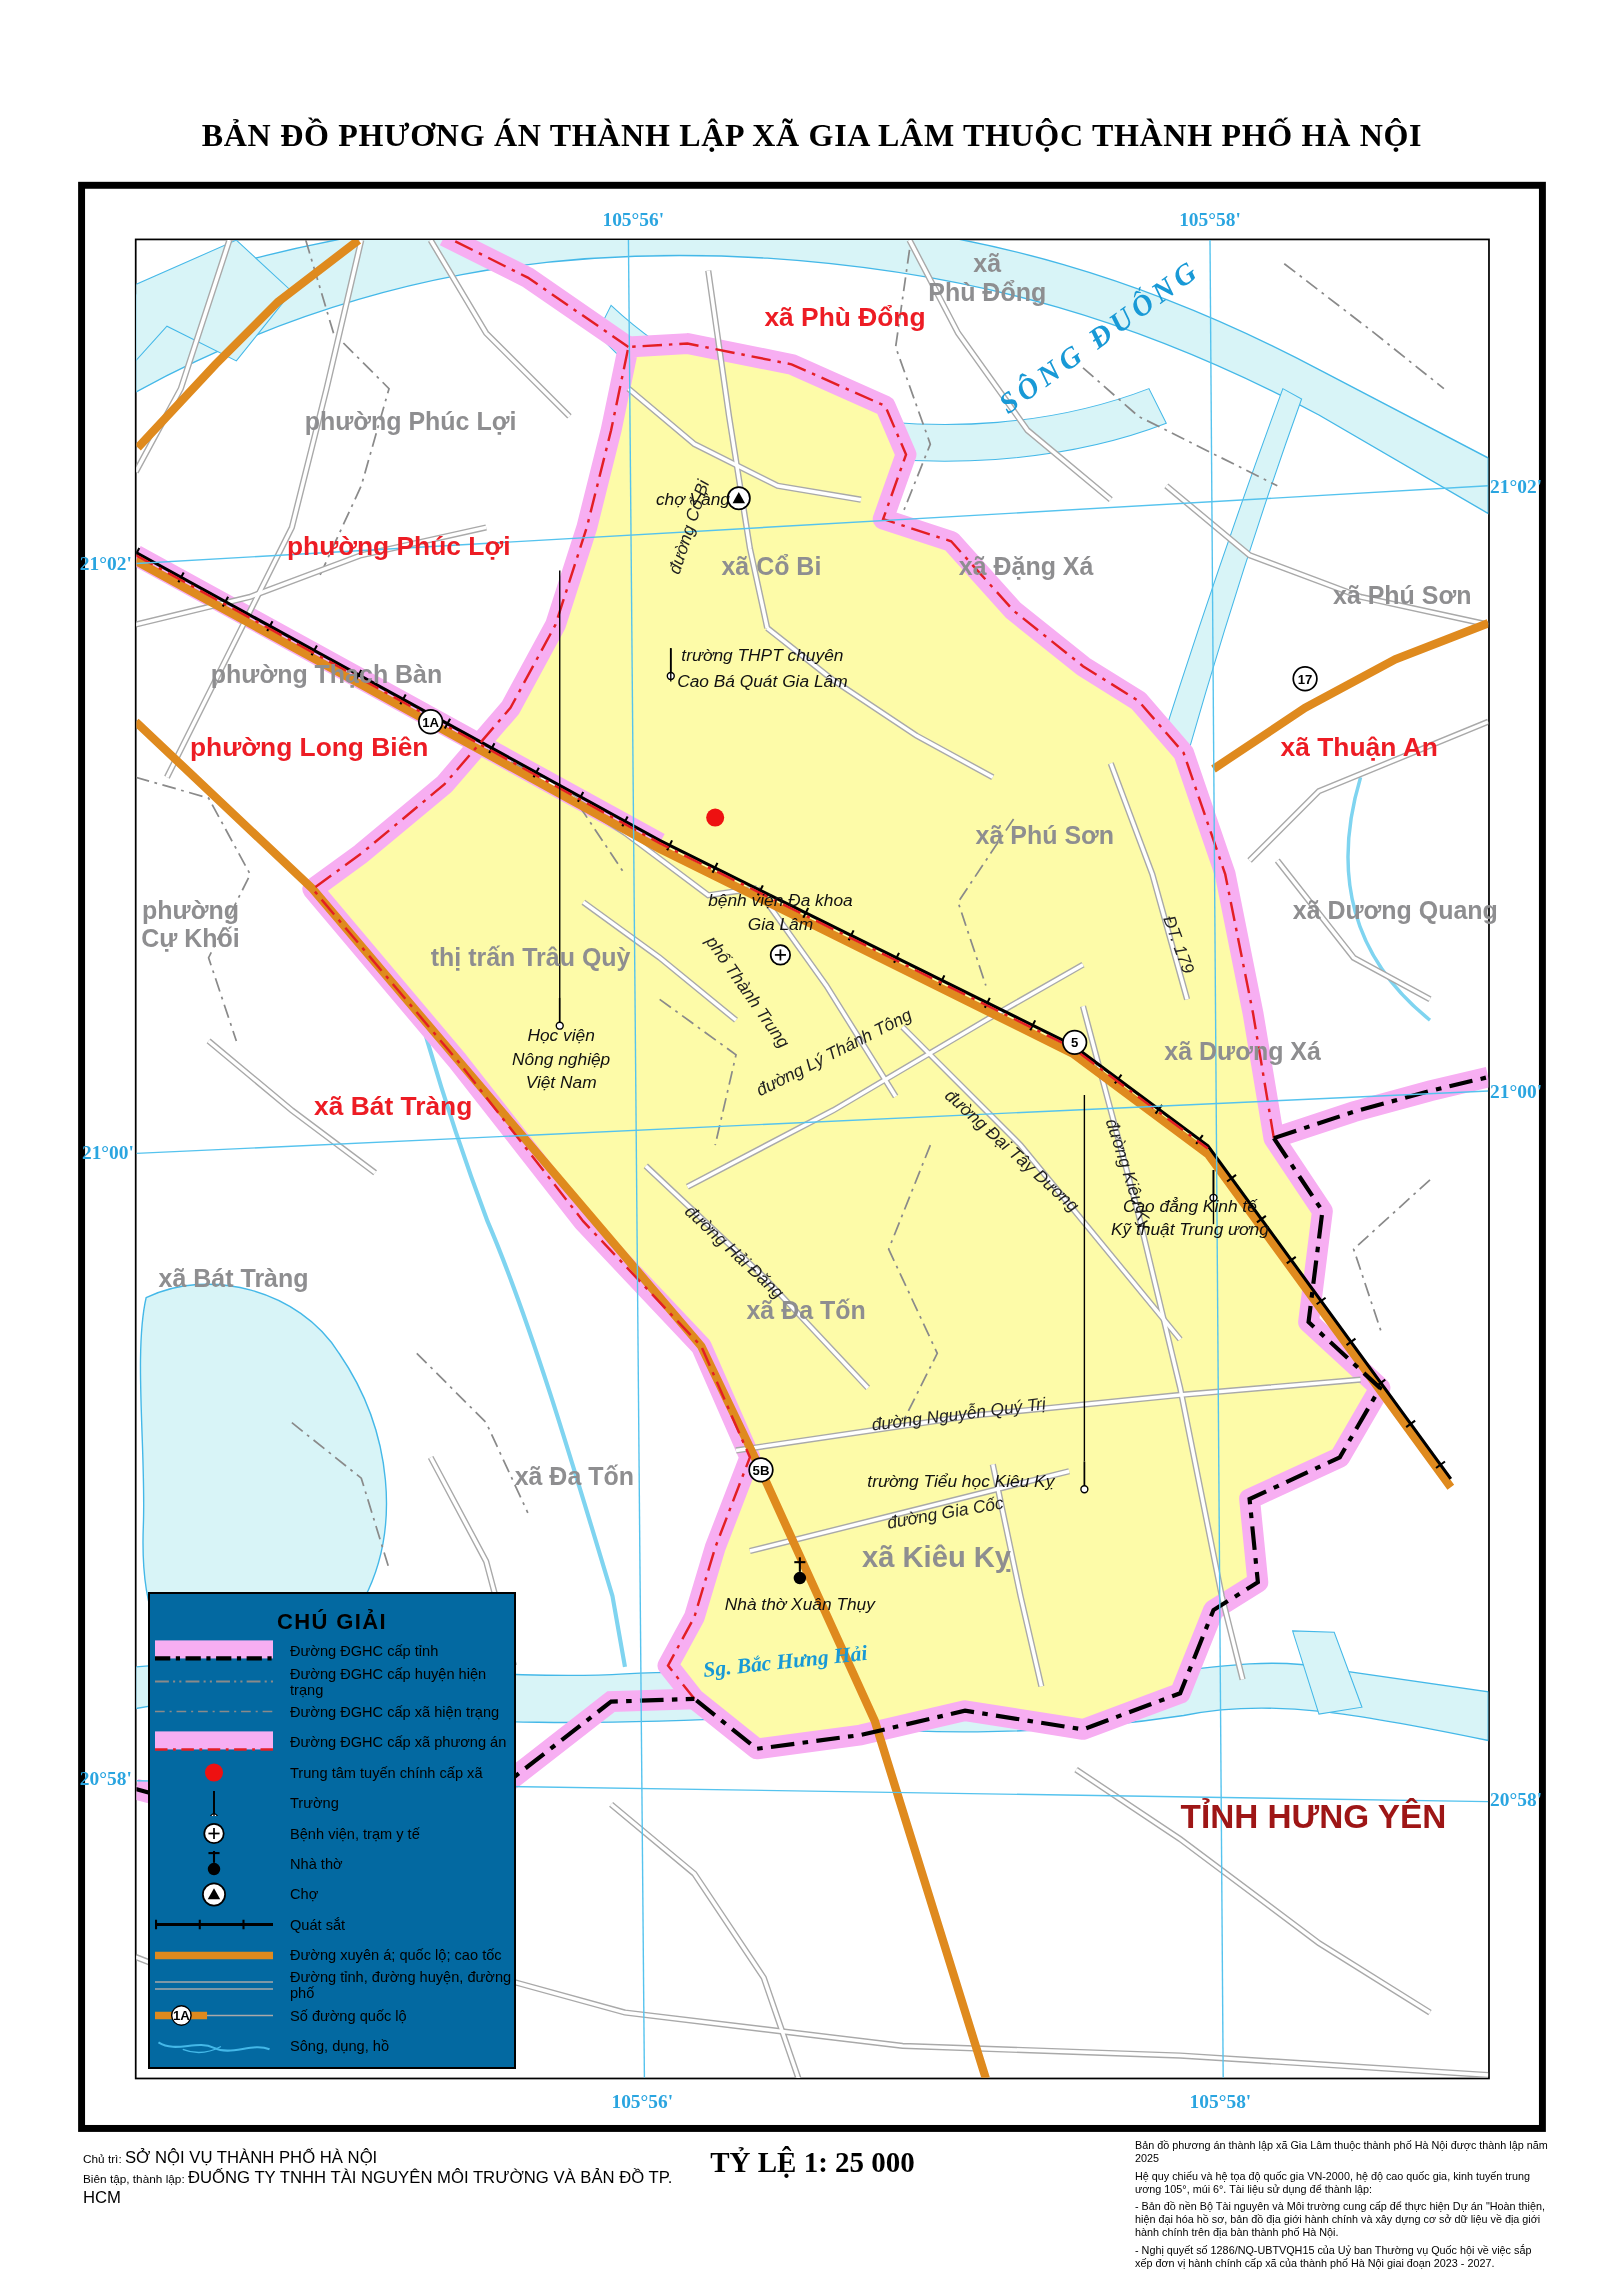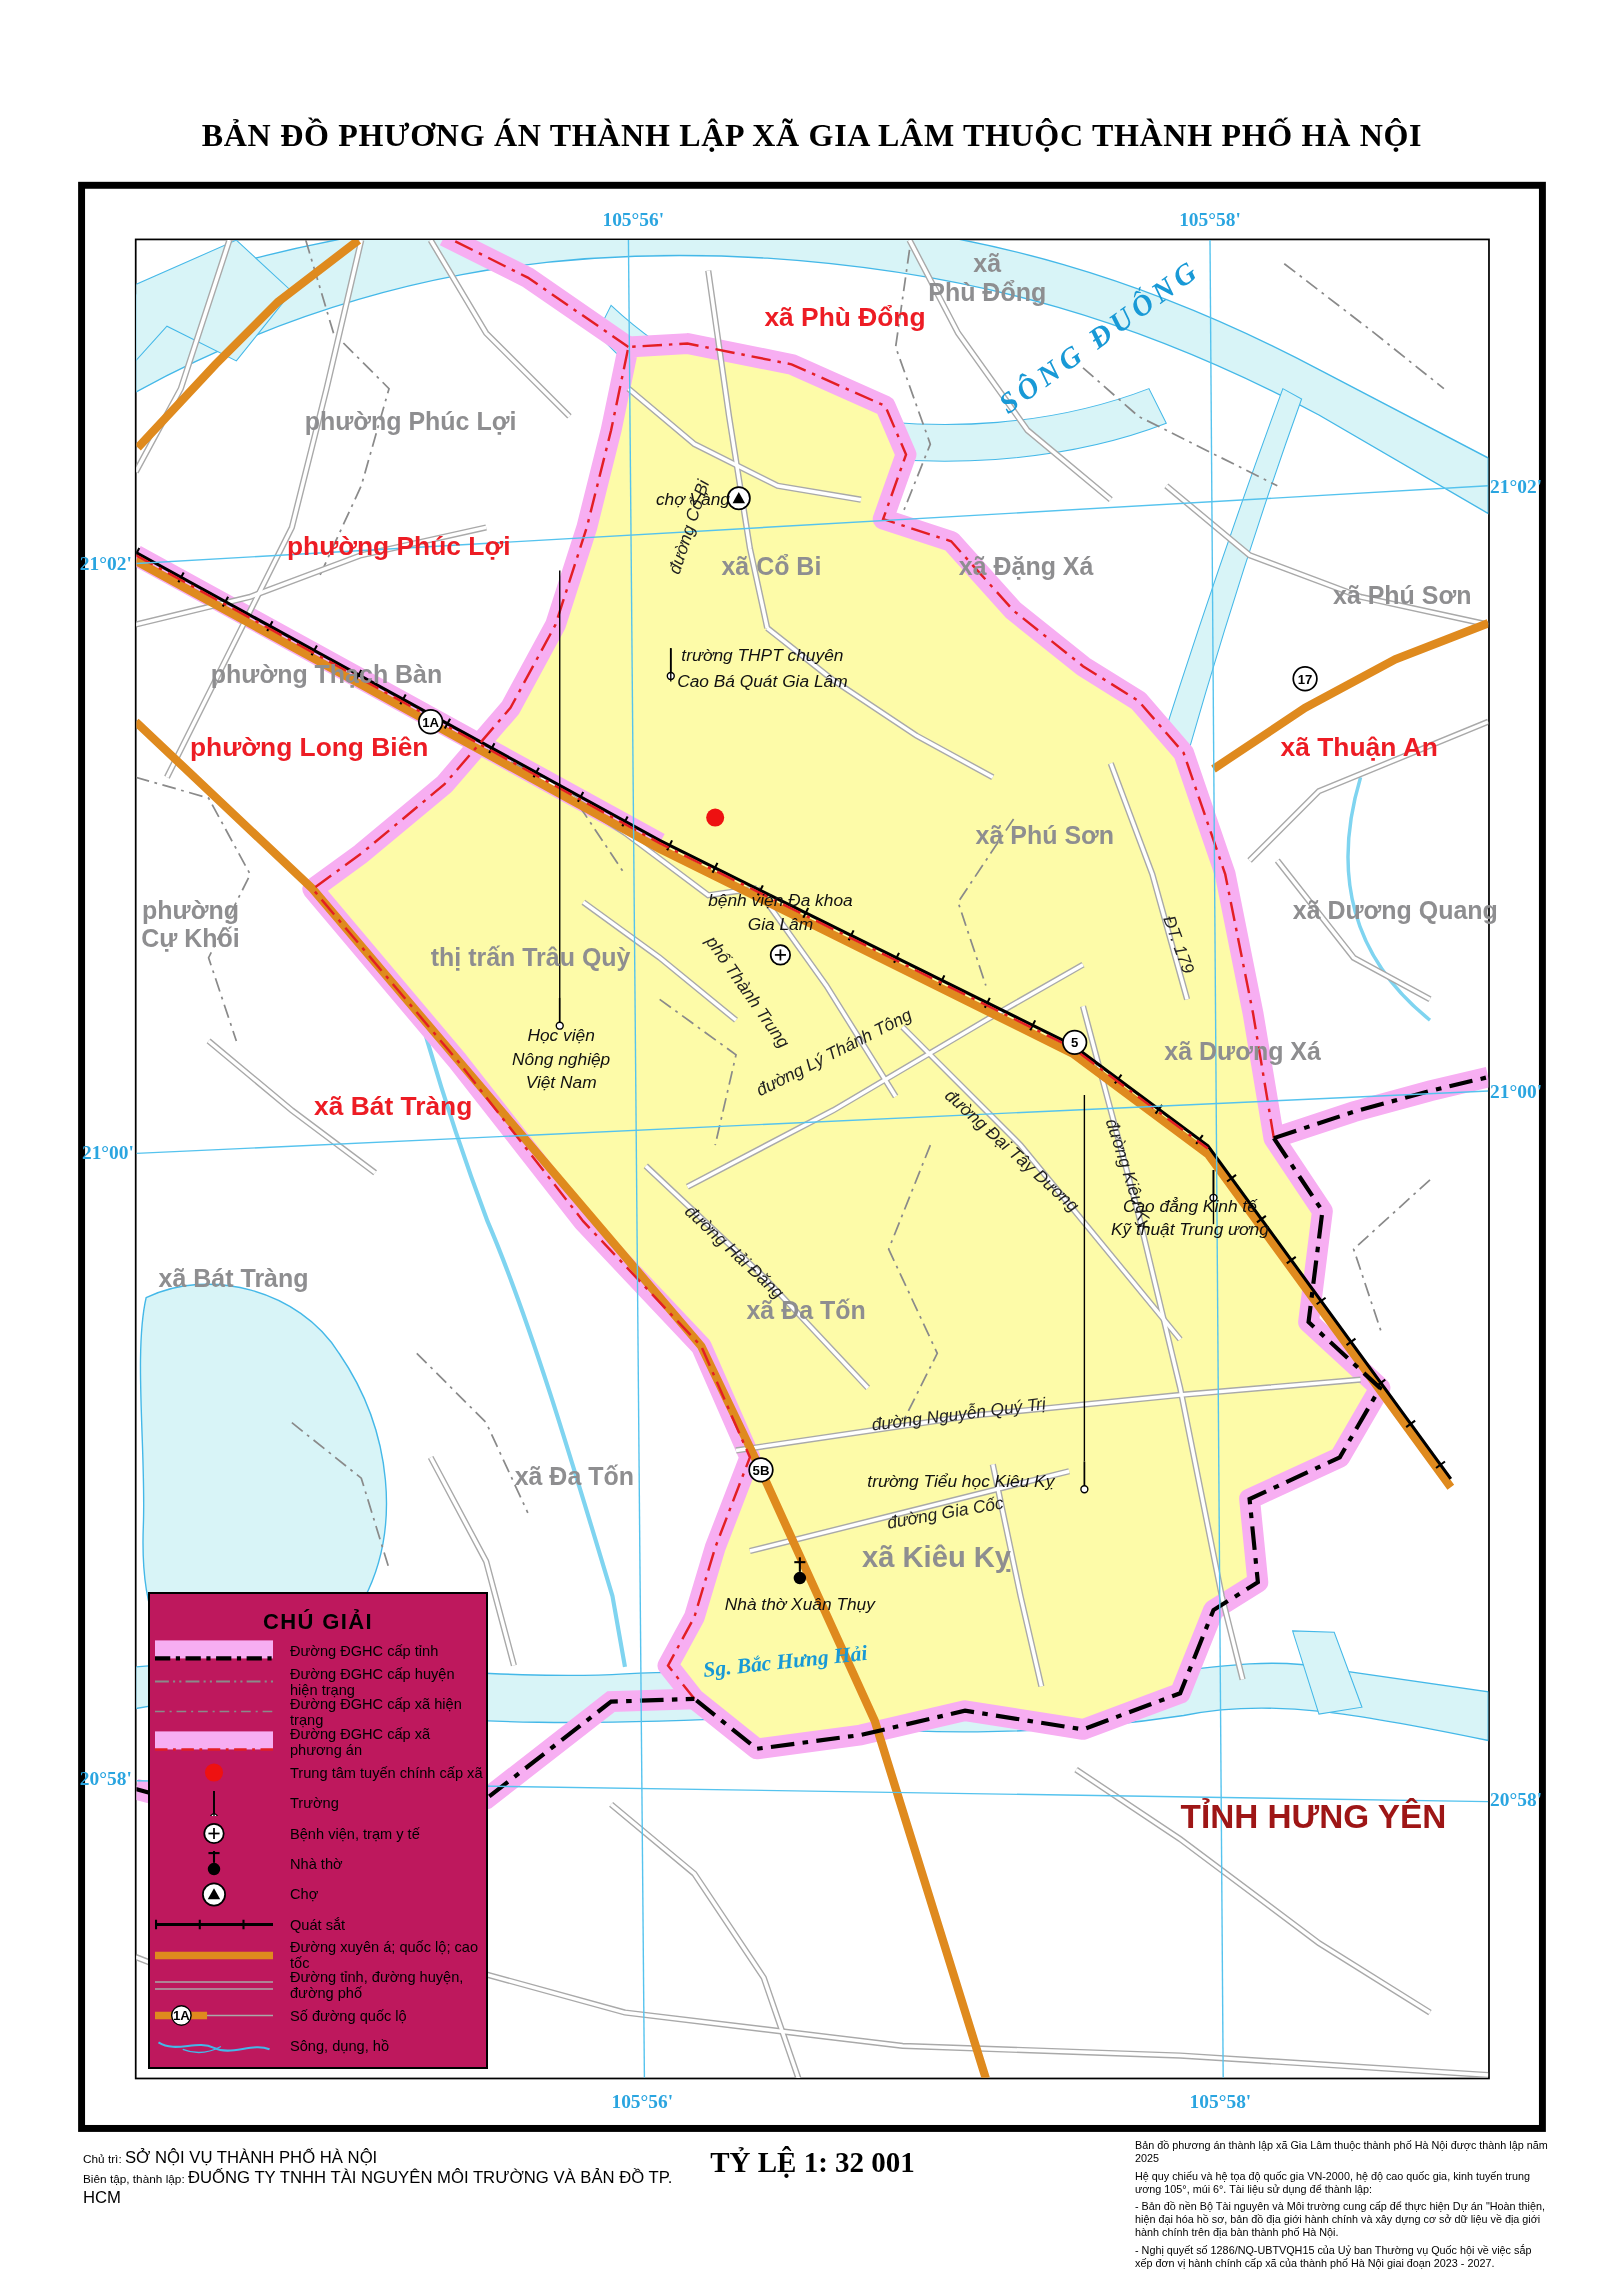--- a/index.html
+++ b/index.html
@@ -12,21 +12,21 @@
   .lb-gray-lg{fill:#8e8e90;font-family:"Liberation Sans",sans-serif;font-weight:bold;font-size:42px;}
   .lb-red{fill:#ed1c24;font-family:"Liberation Sans",sans-serif;font-weight:bold;font-size:38px;}
   .lb-darkred{fill:#9e1616;font-family:"Liberation Sans",sans-serif;font-weight:bold;font-size:48px;}
   .lb-poi{fill:#111;font-family:"Liberation Sans",sans-serif;font-style:italic;font-size:25px;}
   .lb-road{fill:#222;font-family:"Liberation Sans",sans-serif;font-style:italic;font-size:25px;}
   .lb-river{fill:#1899d6;font-family:"Liberation Serif",serif;font-style:italic;font-weight:bold;font-size:31px;}
   .lb-river-big{fill:#1899d6;font-family:"Liberation Serif",serif;font-style:italic;font-weight:bold;font-size:42px;letter-spacing:7px;}
   .lb-coord{fill:#2aa5e0;font-family:"Liberation Serif",serif;font-weight:bold;font-size:28px;}
   .shield-txt{fill:#000;font-family:"Liberation Sans",sans-serif;font-weight:bold;font-size:19px;}
   
-  #legend{position:absolute;left:148px;top:1592px;width:340px;height:477px;background:#be185d;
+  #legend{position:absolute;left:148px;top:1592px;width:368px;height:477px;background:#0369a1;
     border:2.1px solid #000;box-sizing:border-box;z-index:5;}
   #legend-title{text-align:center;font-weight:bold;font-size:22px;margin-top:15.3px;letter-spacing:1.4px;}
   .lg-row{display:flex;align-items:center;height:29px;margin-top:1.4px;gap:12px;}
   .lg-sym{width:128px;flex:0 0 128px;display:flex;justify-content:center;align-items:center;}
   .lg-lab{font-size:14.6px;color:#000;}
   
   #credits{position:absolute;left:83px;top:2148px;width:625px;font-size:11.8px;color:#000;}
   #credits .big{font-size:16.7px;font-weight:normal;}
   #scale-text{position:absolute;left:625px;top:2146px;width:375px;text-align:center;
     font-family:"Liberation Serif",serif;font-weight:bold;font-size:29px;}
@@ -441,21 +441,21 @@
       </div>
 </div>
 
 <div id="credits">
   <div><span>Chủ trì:</span>
     <span class="big">SỞ NỘI VỤ THÀNH PHỐ HÀ NỘI</span></div>
   <div><span>Biên tập, thành lập:</span>
     <span class="big">ĐUỐNG TY TNHH TÀI NGUYÊN MÔI TRƯỜNG VÀ BẢN ĐỒ TP. HCM</span></div>
 </div>
 
-<div id="scale-text">TỶ LỆ 1: 32 001</div>
+<div id="scale-text">TỶ LỆ 1: 25 000</div>
 
 <div id="notes">
       <p>Bản đồ phương án thành lập xã Gia Lâm thuộc thành phố Hà Nội được thành lập năm 2025</p>
       <p>Hệ quy chiếu và hệ tọa độ quốc gia VN-2000, hệ độ cao quốc gia, kinh tuyến trung ương 105°, múi 6°. Tài liệu sử dụng để thành lập:</p>
       <p>- Bản đồ nền Bộ Tài nguyên và Môi trường cung cấp để thực hiện Dự án "Hoàn thiện, hiện đại hóa hồ sơ, bản đồ địa giới hành chính và xây dựng cơ sở dữ liệu về địa giới hành chính trên địa bàn thành phố Hà Nội.</p>
       <p>- Nghị quyết số 1286/NQ-UBTVQH15 của Uỷ ban Thường vụ Quốc hội về việc sắp xếp đơn vị hành chính cấp xã của thành phố Hà Nội giai đoạn 2023 - 2027.</p>
     </div>
 </div>
 
 

